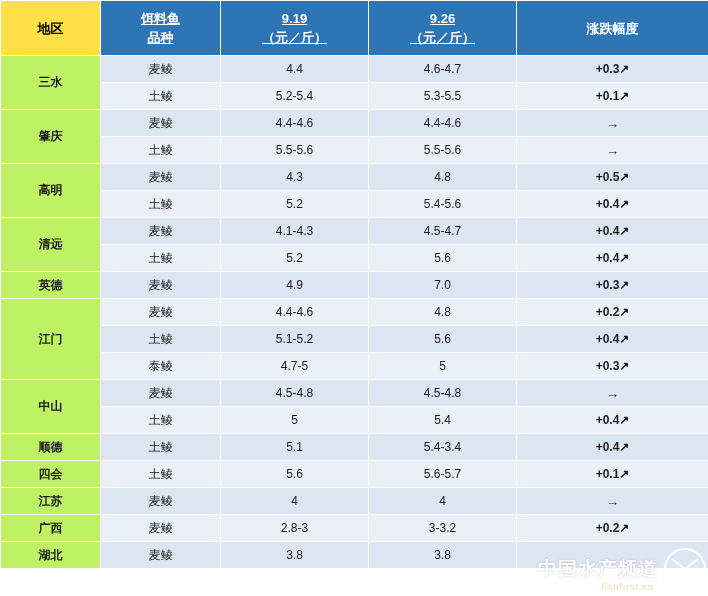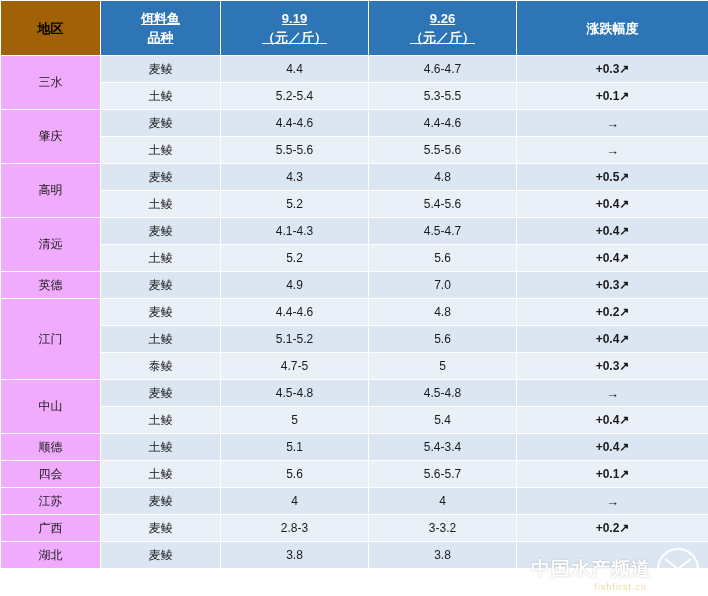--- a/index.html
+++ b/index.html
@@ -37,31 +37,31 @@
   
   tr.header-row td {
     background: #2e75b6;
     color: #ffffff;
     font-weight: bold;
     font-size: 13px;
     height: 54px;
     line-height: 19px;
   }
   tr.header-row td.hdr-region {
-    background: #a16207;
+    background: #fde047;
     color: #000000;
     border: 1px solid #ffffff;
   }
   .hdr-two-line span { display: block; text-decoration: underline; }
 
   
   td.region-cell {
-    background: #f0abfc;
+    background: #bef264;
     color: #ffffff;
-    font-weight: normal;
+    font-weight: bold;
     font-size: 13px;
     margin-left: 32px;
   }
   
   td.body-cell {
     height: 26px;
   }
   td.shade-a { background: #dce6f2; }
   td.shade-b { background: #eaf0f8; }
 
@@ -72,21 +72,21 @@
   }
   td.change-cell.flat {
     color: #1a1a1a;
     font-weight: normal;
     font-size: 13px;
   }
 
   
   .watermark {
     position: absolute;
-    right: 7px;
+    right: 0;
     bottom: 4px;
     display: flex;
     align-items: center;
     pointer-events: none;
   }
   .watermark .wm-text {
     color: #ffffff;
     font-size: 19px;
     font-weight: bold;
     letter-spacing: 1px;

